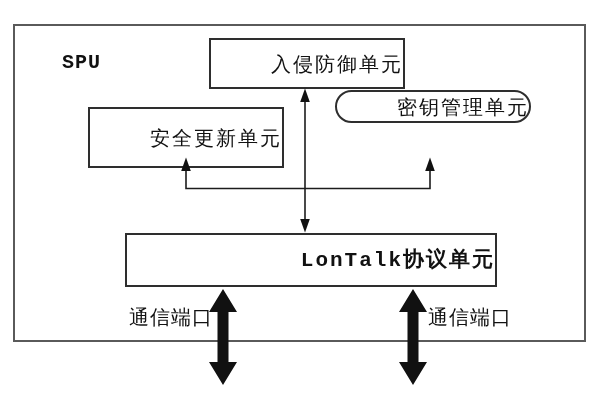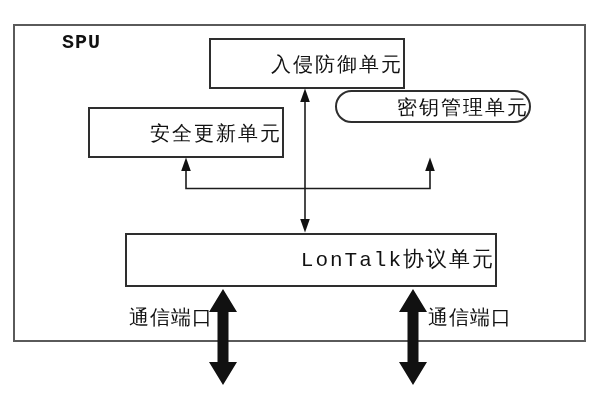--- a/index.html
+++ b/index.html
@@ -22,47 +22,48 @@
     top: 24px;
     width: 573px;
     height: 318px;
     border: 2px solid #5a5a5a;
     box-sizing: border-box;
     background: transparent;
   }
   .spu-label {
     position: absolute;
     left: 62px;
-    top: 32px;
+    top: 52px;
     font-family: "Liberation Mono", "DejaVu Sans Mono", monospace;
     font-size: 20px;
     font-weight: bold;
     letter-spacing: 1px;
     line-height: 22px;
   }
   .node {
     position: absolute;
     border: 2px solid #2e2e2e;
     background: #ffffff;
     box-sizing: border-box;
     display: flex;
     align-items: center;
     justify-content: flex-end;
     font-size: 20px;
     letter-spacing: 2px;
     line-height: 1;
     white-space: nowrap;
   }
   .node-top      { left: 209px; top: 38px;  width: 196px; height: 51px; }
-  .node-left     { left: 88px;  top: 107px; width: 196px; height: 51px; }
+  .node-left     { left: 88px;  top: 107px; width: 196px; height: 61px; }
   .node-right    { left: 335px; top: 90px; width: 196px; height: 33px; border-radius: 21px; }
   .node-lontalk  {
     left: 125px; top: 233px; width: 372px; height: 54px;
     font-size: 21px;
     font-family: "Liberation Mono", "Liberation Serif", "DejaVu Serif", serif;
+    font-weight: bold;
   }
   .connector-layer {
     position: absolute;
     left: 0;
     top: 0;
     width: 600px;
     height: 400px;
     pointer-events: none;
   }
   .connector-layer polyline { fill: none; }

